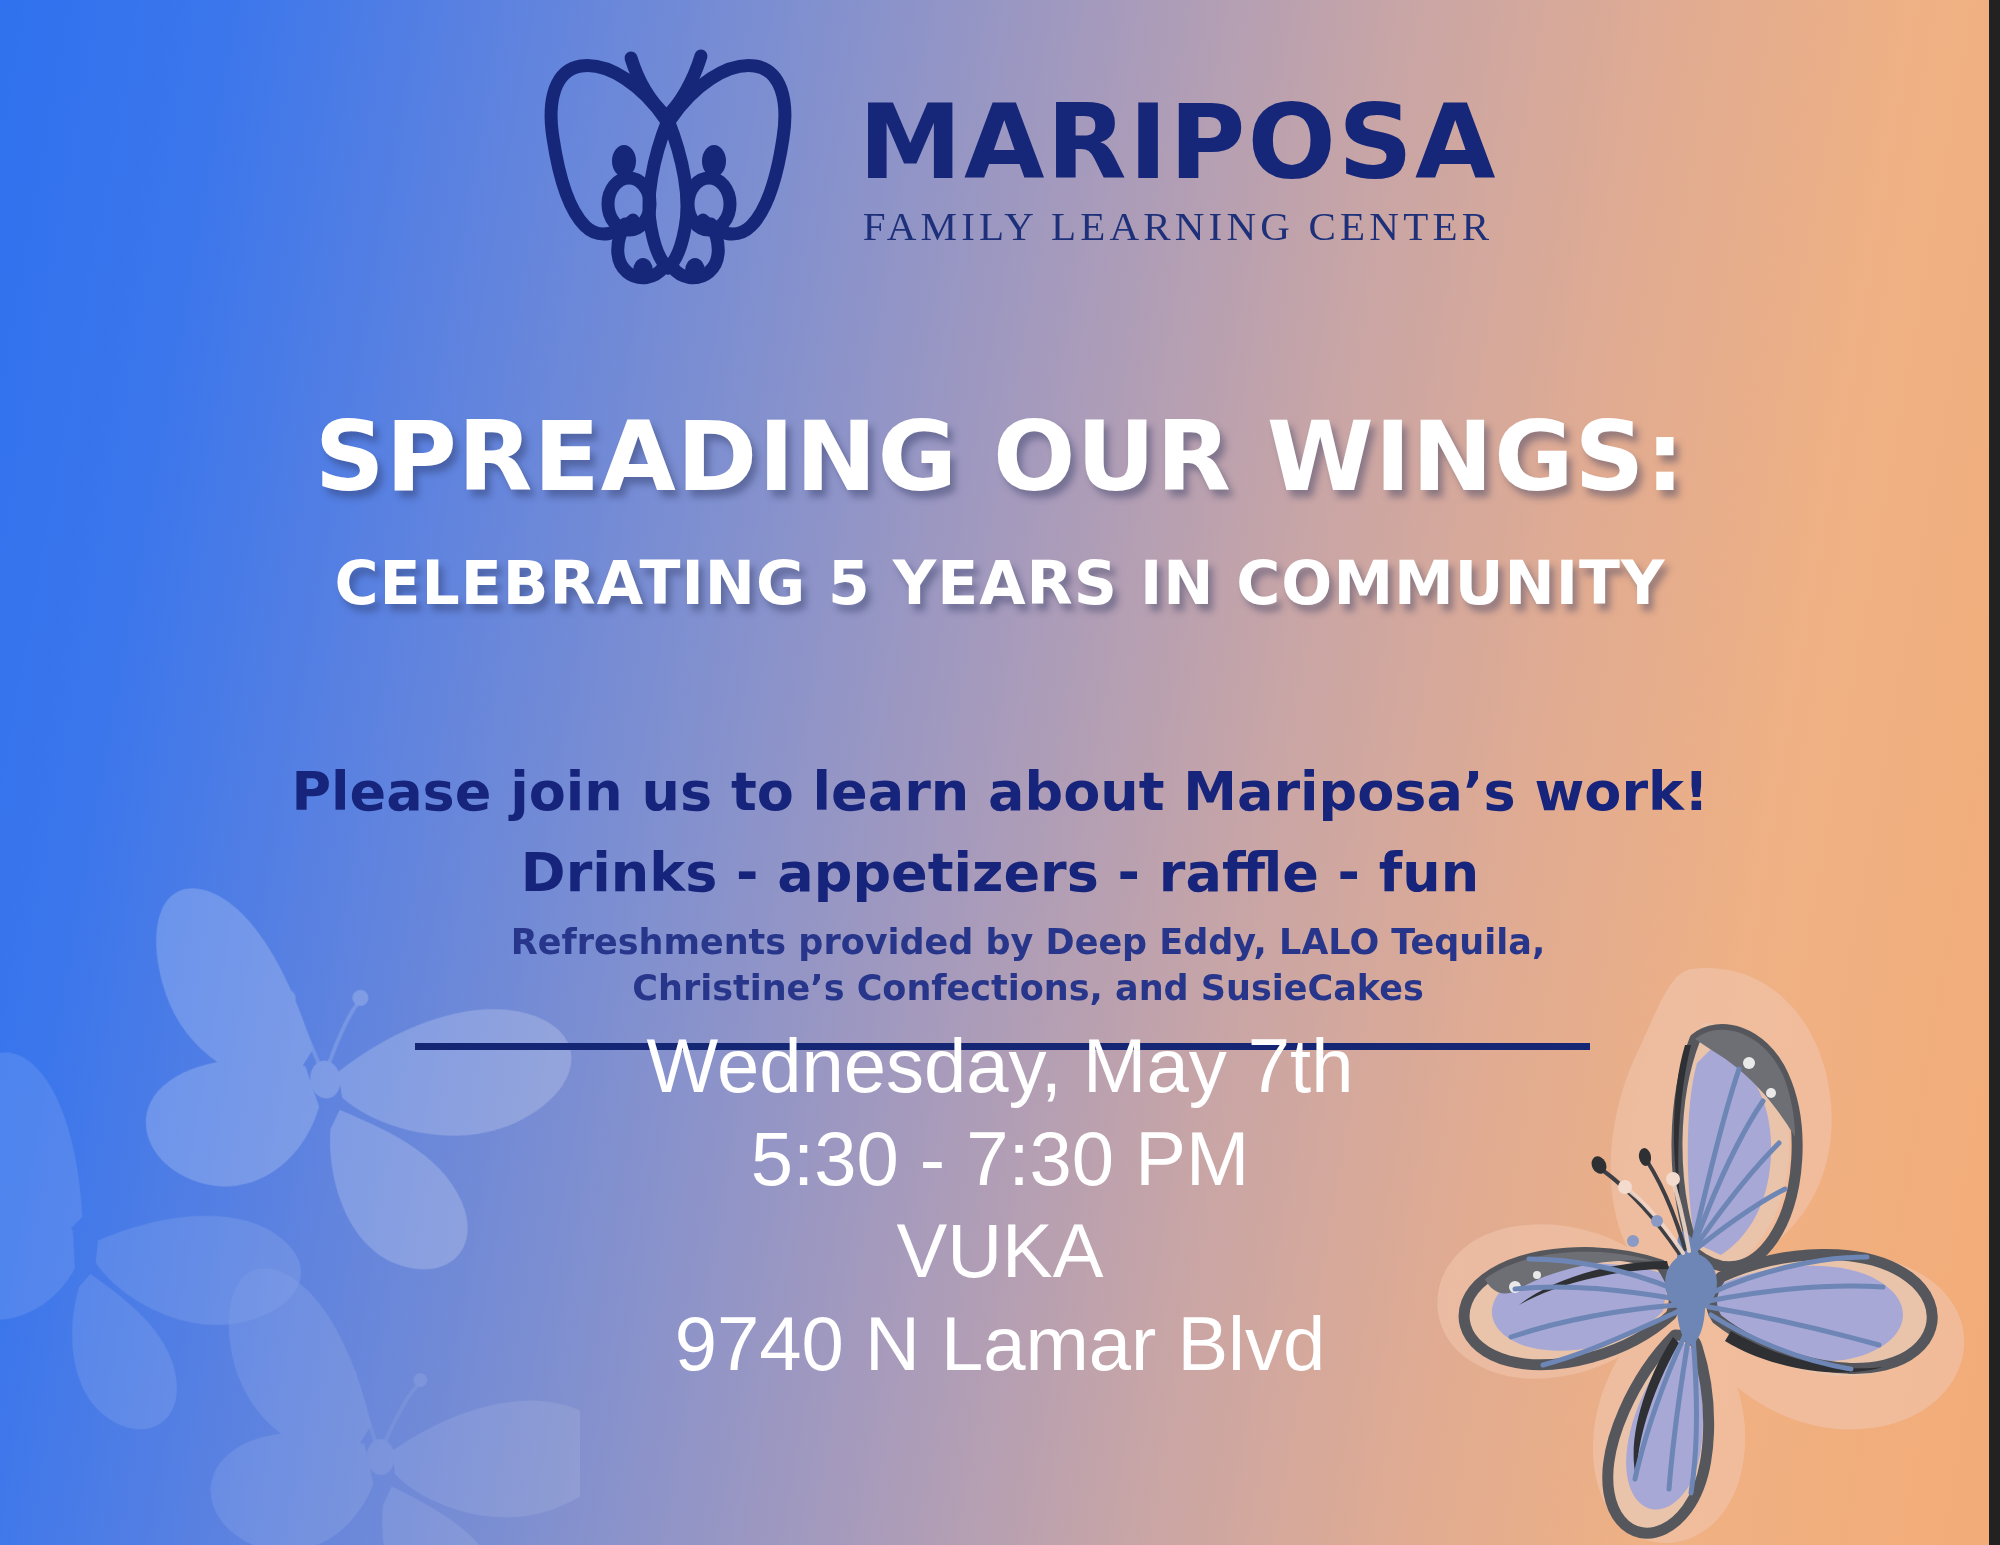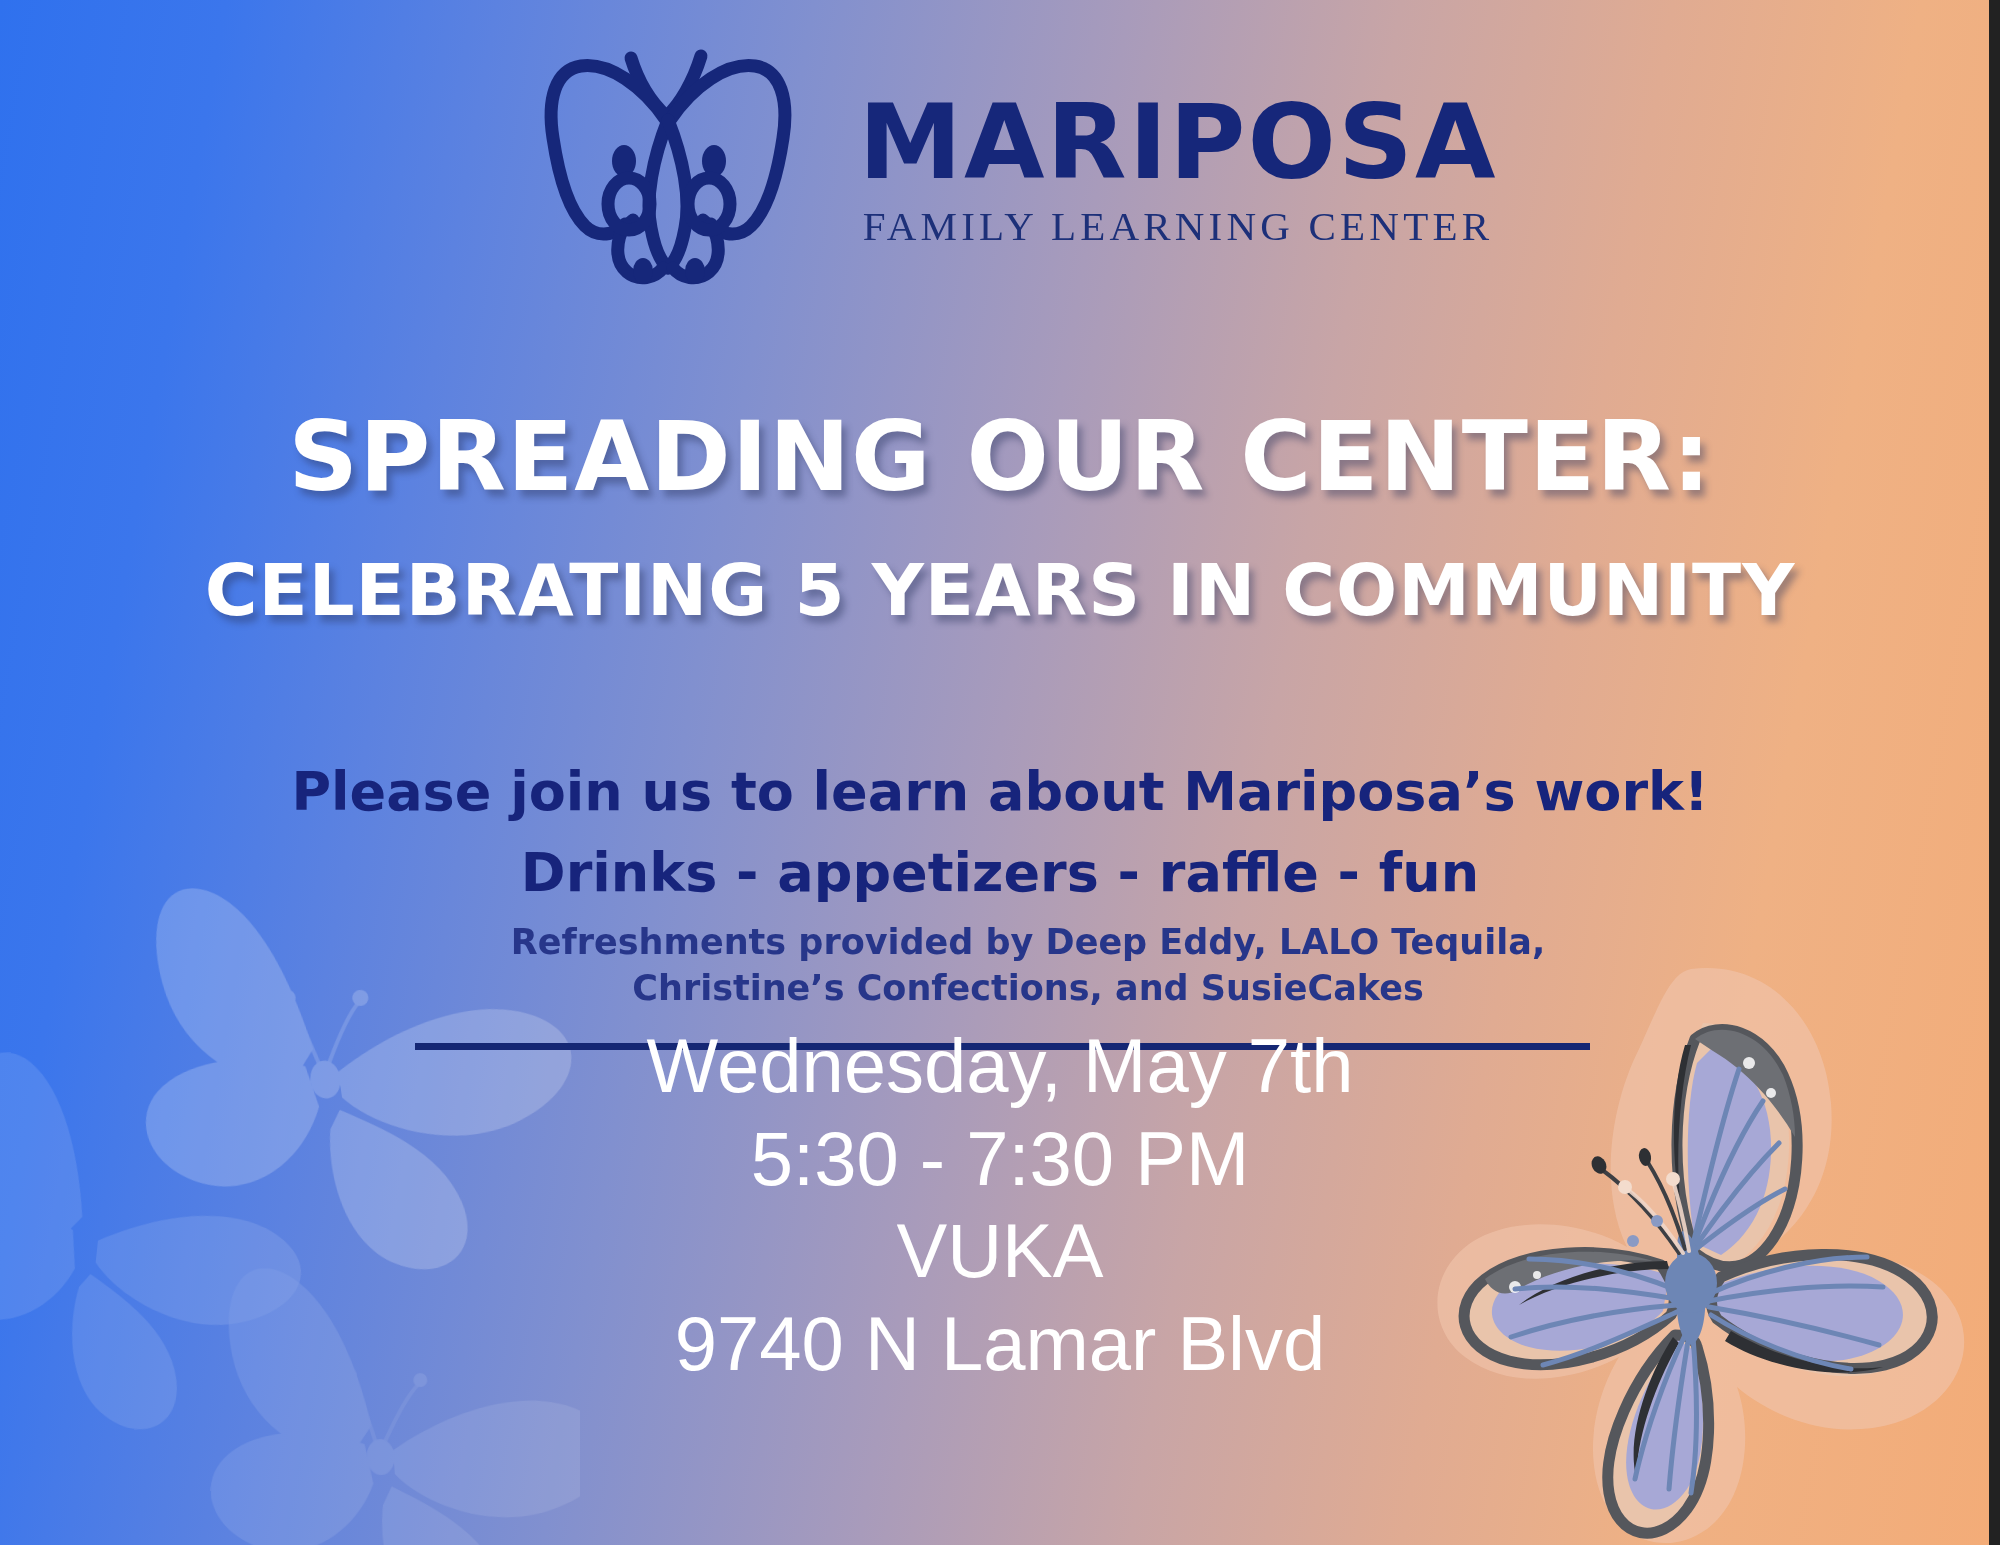--- a/index.html
+++ b/index.html
@@ -77,21 +77,21 @@
     left: 0;
     width: 2000px;
     text-align: center;
     color: #ffffff;
     font-family: "DejaVu Sans", sans-serif;
     font-weight: 700;
     letter-spacing: 1px;
     text-shadow: 5px 7px 7px rgba(40, 50, 90, 0.40);
   }
   .headline-1 { top: 400px; font-size: 97px; }
-  .headline-2 { top: 548px; font-size: 72px; }
+  .headline-2 { top: 548px; font-size: 60px; }
 
   
   .body-copy {
     position: absolute;
     left: 0;
     width: 2000px;
     text-align: center;
     color: #17247c;
     font-family: "DejaVu Sans", sans-serif;
     font-weight: 700;
@@ -199,21 +199,21 @@
         <ellipse cx="140" cy="243" rx="10" ry="13" fill="#16277a" stroke="none"></ellipse>
         <ellipse cx="192" cy="243" rx="10" ry="13" fill="#16277a" stroke="none"></ellipse>
       </g>
     </svg>
     <div class="logo-words">
       <div class="logo-name">MARIPOSA</div>
       <div class="logo-tagline">FAMILY LEARNING CENTER</div>
     </div>
   </div>
 
-  <div class="headline headline-1">SPREADING OUR CENTER:</div>
+  <div class="headline headline-1">SPREADING OUR WINGS:</div>
   <div class="headline headline-2">CELEBRATING 5 YEARS IN COMMUNITY</div>
 
   <div class="body-copy invite-1">Please join us to learn about Mariposa’s work!</div>
   <div class="body-copy invite-2">Drinks - appetizers - raffle - fun</div>
 
   <div class="body-copy sponsors">
     <div>Refreshments provided by Deep Eddy, LALO Tequila,</div>
     <div>Christine’s Confections, and SusieCakes</div>
   </div>
 

